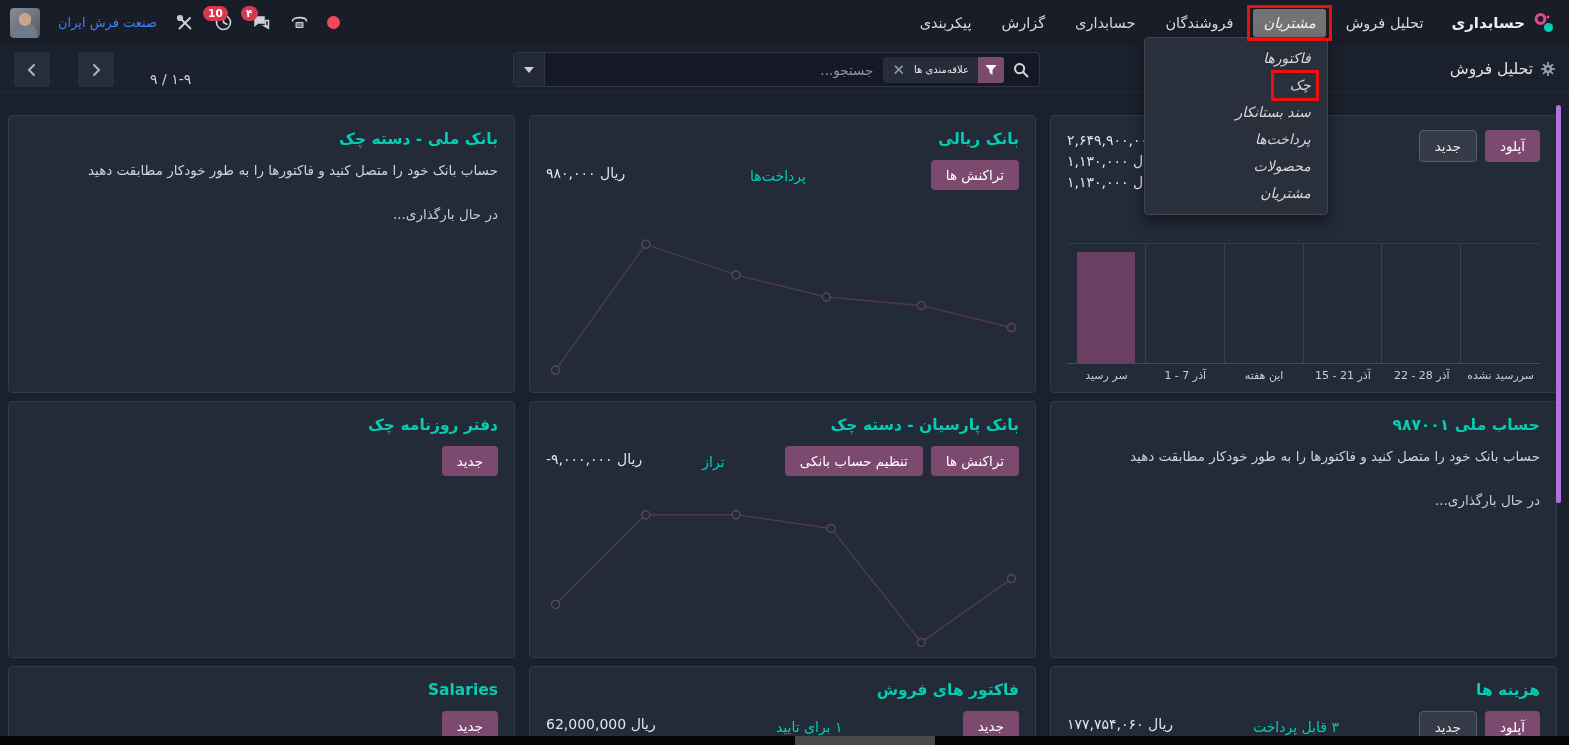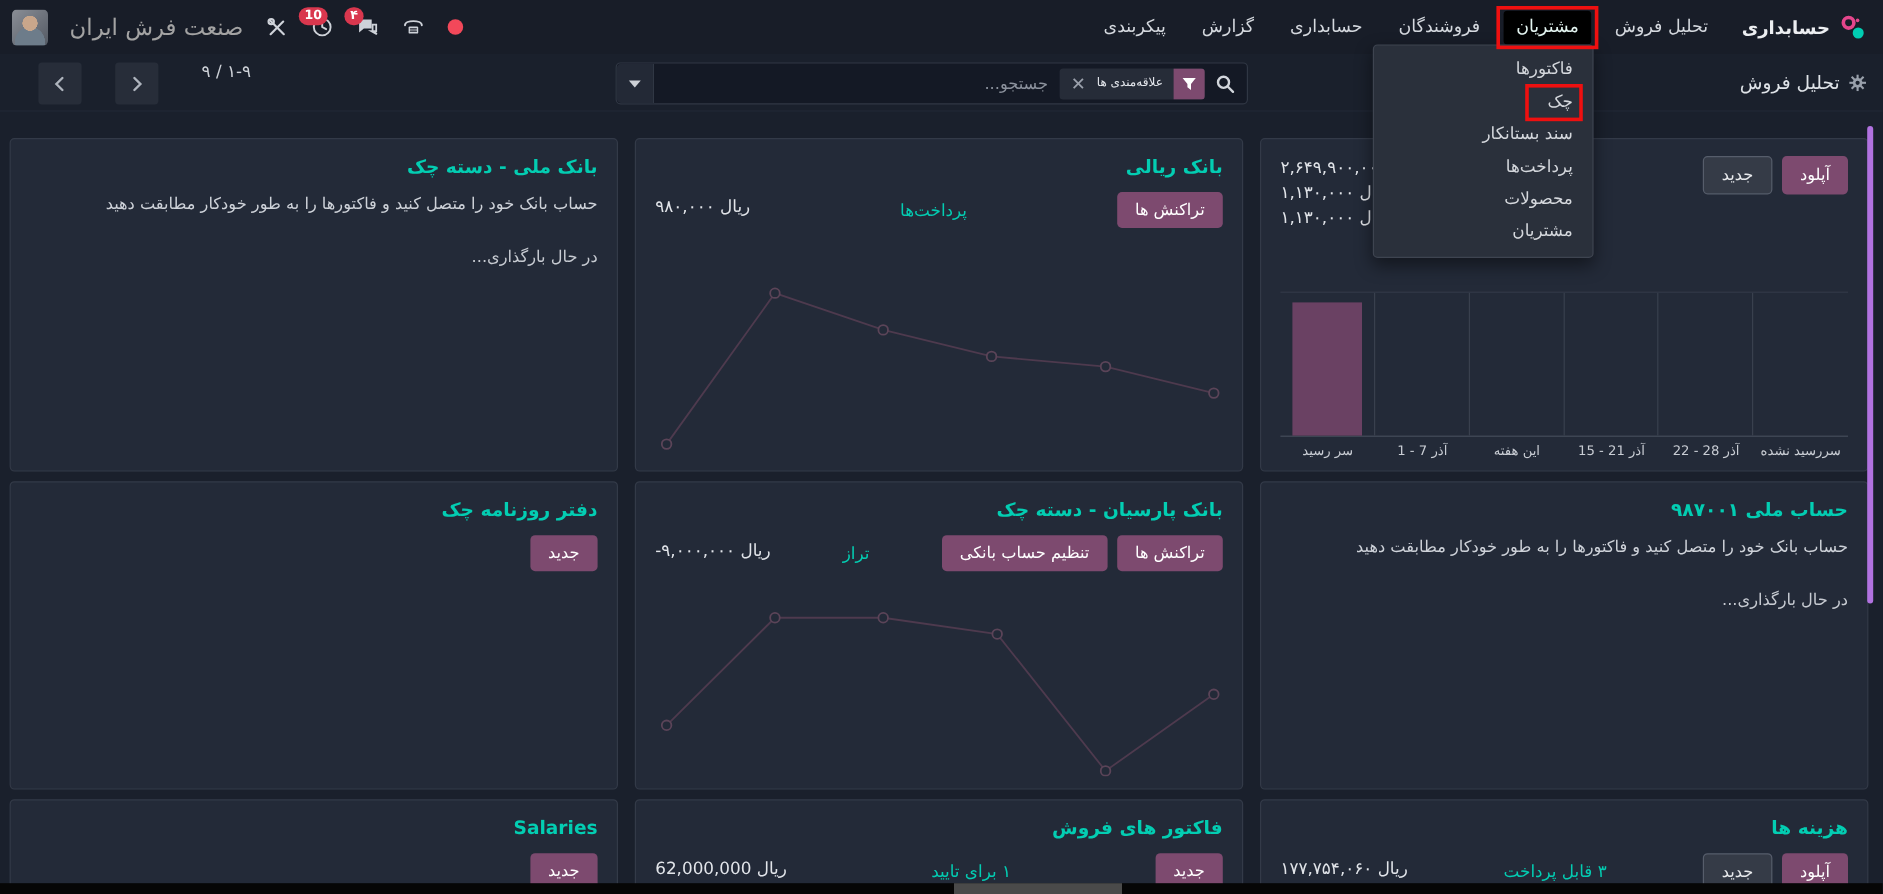--- a/index.html
+++ b/index.html
@@ -13,30 +13,30 @@
   }
   
   .navbar {
     height:45px; background:#181d28;
     display:flex; align-items:center;
     padding:0 14px 0 10px;
   }
   .app-brand { display:flex; align-items:center; gap:8px; font-size:15px; font-weight:bold; color:#eceef1; margin-left:18px; cursor:pointer; }
   .nav-items { display:flex; align-items:center; gap:10px; }
   .nav-item { position:relative; padding:6px 10px; font-size:14.5px; color:#d4d8de; border-radius:3px; cursor:pointer; }
-  .nav-item.active { background:#000000; color:#e4f5f1; }
+  .nav-item.active { background:#737373; color:#e4f5f1;font-style:italic; }
   .systray { margin-right:auto; display:flex; align-items:center; gap:18px; direction:rtl; }
   .systray-icon { position:relative; width:20px; height:20px; display:flex; align-items:center; justify-content:center; }
   .badge {
     position:absolute; top:-7px; left:-10px;
     background:#d9374e; color:#fff; font-size:10.5px; font-weight:bold;
     padding:1px 5px; border-radius:10px; line-height:13px;
   }
   .record-dot { width:13px; height:13px; border-radius:50%; background:#f2485a; }
-  .company-name { font-size:19px; color:#a3a3a3; }
+  .company-name { font-size:13px; color:#3b82f6; }
   .avatar {
     width:30px; height:30px; border-radius:4px;
     background:
       radial-gradient(circle at 50% 38%, #c9a68b 0 26%, transparent 27%),
       radial-gradient(circle at 50% 90%, #6d7c8a 0 40%, transparent 41%),
       linear-gradient(135deg,#8a8e96,#545a64);
   }
   
   .dropdown {
     position:absolute; top:calc(100% - 0px); left:-2px; 
@@ -63,21 +63,21 @@
   .facet-label { font-size:10px; color:#e6e9ee; padding:0 9px; white-space:nowrap; }
   .facet-close { color:#9aa0ab; font-size:15px; padding-left:9px; cursor:pointer; }
   .search-input { flex:1; background:transparent; border:none; outline:none; color:#e4e7ec; font-size:13.5px; font-family:inherit; direction:rtl; }
   .search-input::placeholder { color:#8d939e; }
   .search-caret-btn {
     width:31px; align-self:stretch; border-right:1px solid #303744;
     display:flex; align-items:center; justify-content:center;
     background:#232936; border-radius:4px 0 0 4px; cursor:pointer;
   }
   .caret-down { width:0; height:0; border-left:5px solid transparent; border-right:5px solid transparent; border-top:6px solid #ccd0d6; }
-  .pager { position:absolute; left:28px; top:7px; height:35px; display:flex; align-items:flex-start; direction:rtl;gap:24px; }
+  .pager { position:absolute; left:10px; top:7px; height:35px; display:flex; align-items:flex-end; direction:rtl;gap:24px; }
   .pager-text { font-size:14px; color:#ced2d8; margin:0 12px; }
   .pager-btn { width:36px; height:35px; background:#272d39; border:none; border-radius:3px; margin-left:4px; display:flex; align-items:center; justify-content:center; cursor:pointer; }
   
   .content { padding:22px 12px 0 8px; display:grid; grid-template-columns:repeat(3,1fr); grid-template-rows:278px 257px 240px; gap:8px 14px; }
   .card { background:#232a38; border:1px solid #333a48; border-radius:4px; padding:14px 16px 10px; display:flex; flex-direction:column; overflow:hidden; }
   .card-title { font-size:15.5px; font-weight:600; color:#03cdb2; margin-bottom:12px; cursor:pointer; }
   .card-title.ltr { direction:ltr; text-align:right; }
   .action-row { display:flex; align-items:flex-start; justify-content:space-between; gap:12px; }
   .btn-group { display:flex; gap:8px; }
   .btn { font-family:inherit; font-size:13.5px; padding:7px 15px; border-radius:4px; border:none; cursor:pointer; white-space:nowrap; }

